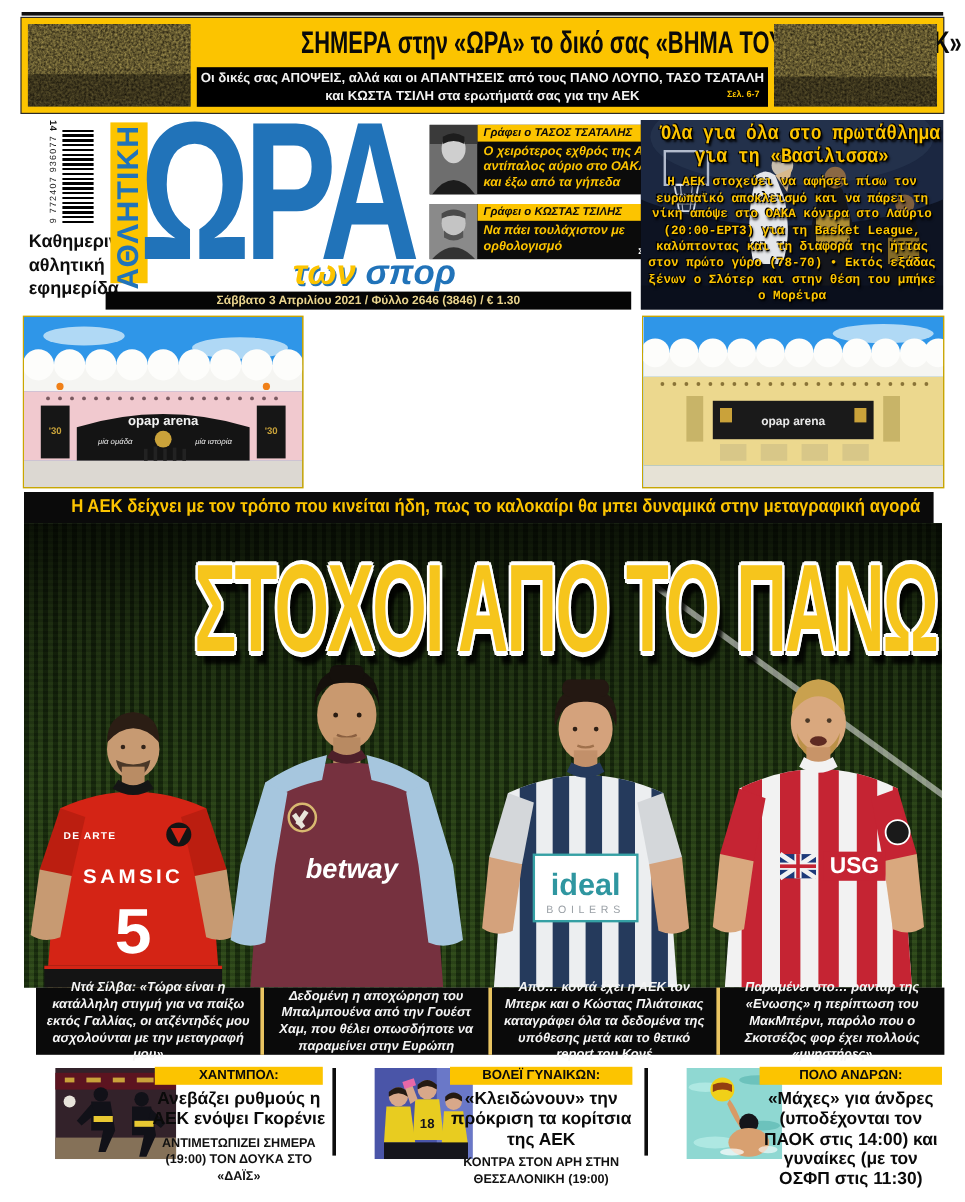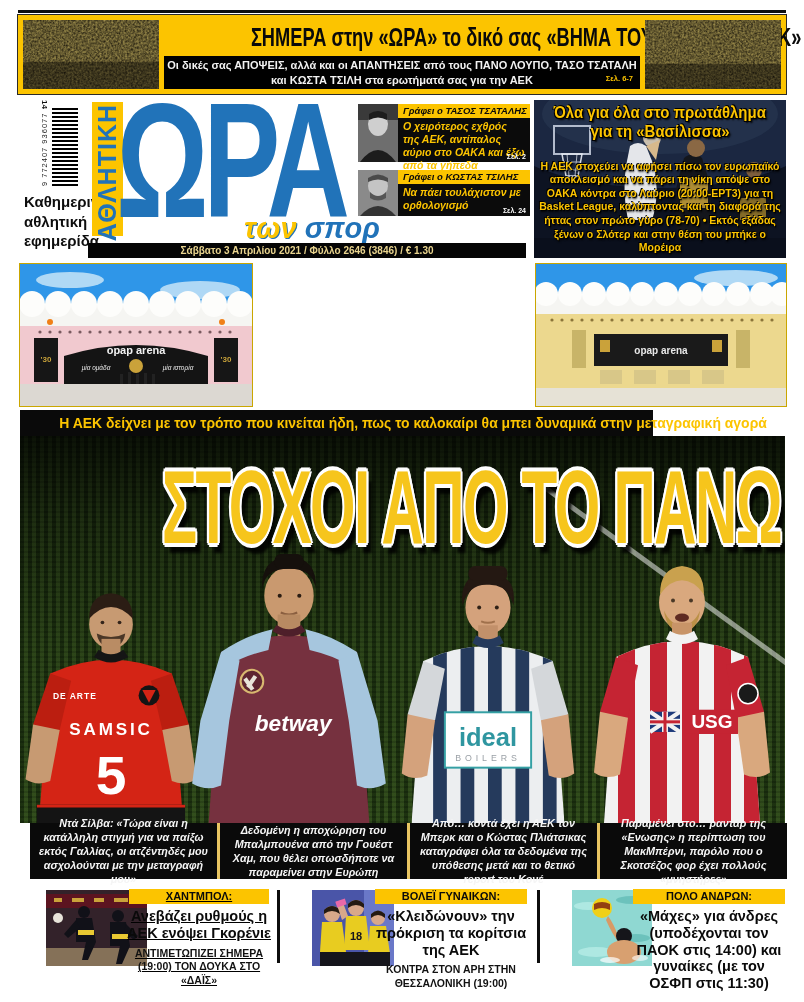--- a/index.html
+++ b/index.html
@@ -34,49 +34,49 @@
                    color:#2173b9;font-weight:800;font-size:25px;letter-spacing:1px;}
   .logo-ora{left:116px;top:78px;font-size:152px;line-height:1;font-weight:800;color:#2173b9;
             letter-spacing:-7px;transform:scale(0.76,1.08);transform-origin:left top;}
   .logo-sub{left:244px;top:212px;font-size:29px;font-weight:800;font-style:italic;white-space:nowrap;}
   .logo-sub .accent{color:#fcc400;text-shadow:1px 1px 0 #2173b9;}
   .logo-sub .rest{color:#2173b9;}
   .dateline{left:88px;top:243px;width:438px;height:15px;background:#050505;color:#e9d48e;
             font-size:10px;font-weight:700;text-align:center;line-height:15px;}
 
   
-  .colcard{left:358px;width:172px;background:#0b0b0b;}
+  .colcard{left:358px;width:172px;background:#0b0b0b;padding-left:29px;}
   .colcard .photo{position:absolute;left:0;top:0;width:40px;bottom:0;overflow:hidden;}
   .colcard .chead{position:absolute;left:40px;right:0;top:0;height:14px;background:#fcc400;color:#0a0a0a;
                   font-weight:800;font-style:italic;font-size:9.5px;line-height:14px;padding-left:5px;}
   .colcard .cbody{position:absolute;left:40px;right:0;top:14px;bottom:0;color:#fcc400;font-weight:700;
                   font-style:italic;font-size:10.5px;line-height:1.25;padding:2px 5px;}
   .colcard .pref{position:absolute;right:4px;bottom:2px;color:#fff;font-size:7px;font-weight:700;}
   .col1{top:104px;height:58px;} .col2{top:170px;height:46px;}
 
   
-  .basket{left:534px;top:100px;width:252px;height:158px;background:#0c1120;overflow:hidden;}
+  .basket{left:534px;top:100px;width:252px;height:158px;background:#0c1120;overflow:hidden;font-family:Liberation Mono, monospace;}
   .basket-img{position:absolute;left:0;top:0;width:100%;height:100%;}
   .basket-headline{position:absolute;left:0;right:0;top:3px;text-align:center;color:#fcc400;font-weight:800;
                    font-size:17px;line-height:1.12;text-shadow:1px 1px 0 #000,-1px 1px 0 #000,1px -1px 0 #000,2px 2px 2px #000;}
   .basket-headline span{display:inline-block;transform:scaleX(0.88);transform-origin:center top;white-space:nowrap;}
   .basket-body{position:absolute;left:4px;right:4px;bottom:3px;text-align:center;color:#fcc400;font-weight:700;
                font-size:10.5px;line-height:1.3;text-shadow:1px 1px 0 #000,-1px -1px 0 #000,1px 2px 2px #000;}
 
   
   .stad-img{top:264px;height:142px;overflow:hidden;box-shadow:0 0 0 1px #caa600;}
   .stad-left{left:20px;width:232px;}
   .stad-right{left:536px;width:250px;}
   .stad-box{left:254px;top:262px;width:280px;height:146px;background:#fcc400;text-align:center;}
   .stad-headline{margin-top:10px;font-size:31px;font-weight:800;color:#0a0a0a;}
   .stad-headline span{display:inline-block;transform:scaleX(0.92);white-space:nowrap;}
   .stad-body{margin:6px 8px 0 8px;font-size:13px;font-weight:800;color:#0d0d0d;line-height:1.32;}
 
   
-  .kicker{left:20px;top:410px;width:633px;height:26px;background:#0a0a0a;text-align:center;color:#fcc400;
+  .kicker{left:20px;top:410px;width:758px;height:26px;background:#0a0a0a;text-align:center;color:#fcc400;
           font-weight:800;font-size:15.5px;line-height:26px;}
   .kicker span{display:inline-block;transform:scaleX(0.9);white-space:nowrap;}
   .pitch{left:20px;top:436px;width:765px;height:387px;overflow:hidden;background-color:#2a4218;
          background-image:linear-gradient(180deg,rgba(0,0,0,.78) 0%,rgba(0,0,0,.45) 22%,rgba(10,20,5,.25) 55%,rgba(20,40,10,.15) 100%),
          repeating-linear-gradient(90deg,rgba(10,25,5,.45) 0 4px,rgba(70,105,40,.35) 4px 8px),
          repeating-linear-gradient(0deg,rgba(0,0,0,.18) 0 2px,rgba(90,130,50,.12) 2px 5px);}
   .pitch-line{position:absolute;right:-50px;top:140px;width:330px;height:5px;background:rgba(255,255,255,.5);
               transform:rotate(36deg);}
   .main-headline{position:absolute;left:0;right:0;top:12px;text-align:center;color:#f6c51c;font-weight:800;
                  font-size:80px;letter-spacing:-2px;}
@@ -90,21 +90,21 @@
   .caption{flex:1 1 0;display:flex;align-items:center;justify-content:center;text-align:center;
            color:#f5f5f5;font-style:italic;font-weight:700;font-size:10.8px;line-height:1.3;padding:2px 9px;}
   .caption + .caption{border-left:3px solid #e9c562;}
 
   
   .bimg{top:890px;height:76px;overflow:hidden;padding-left:26px;}
   .bi1{left:20px;width:101px;} .bi2{left:286px;width:82px;} .bi3{left:546px;width:80px;}
   .bdiv{top:890px;width:3px;height:73px;background:#0d0d0d;}
   .bd1{left:277px;} .bd2{left:537px;}
   .btext{top:889px;text-align:center;}
-  .bt1{left:126px;width:146px;text-decoration:underline;} .bt2{left:372px;width:158px;} .bt3{left:630px;width:158px;}
+  .bt1{left:126px;width:146px;} .bt2{left:372px;width:158px;} .bt3{left:630px;width:158px;}
   .btag{background:#fcc400;color:#0a0a0a;font-weight:800;font-size:11px;height:15px;line-height:15px;margin:0 3px;}
   .bhead{margin-top:4px;font-weight:800;font-size:14.5px;color:#0a0a0a;line-height:1.16;}
   .bsub{margin-top:5px;font-weight:700;font-size:10.5px;color:#111;line-height:1.3;}
 </style>
 </head>
 <body>
 
 <div class="page">
 
   <div class="abs top-rule"></div>

